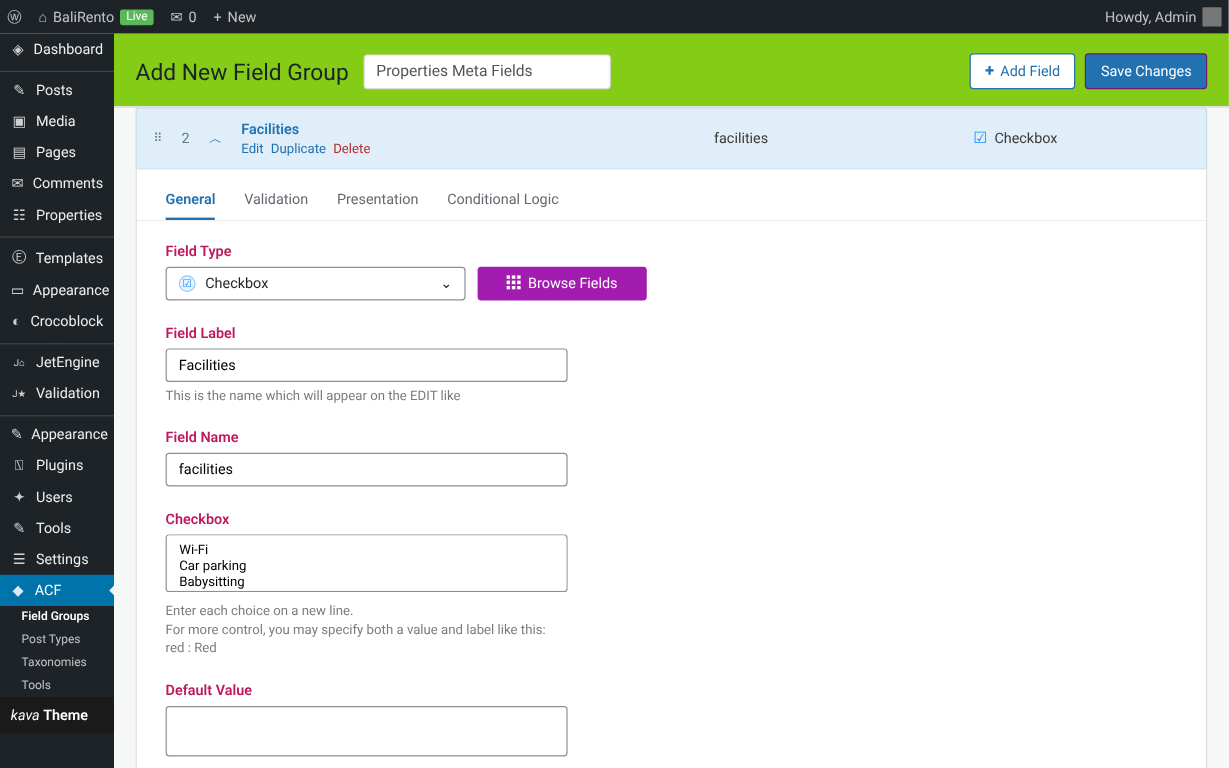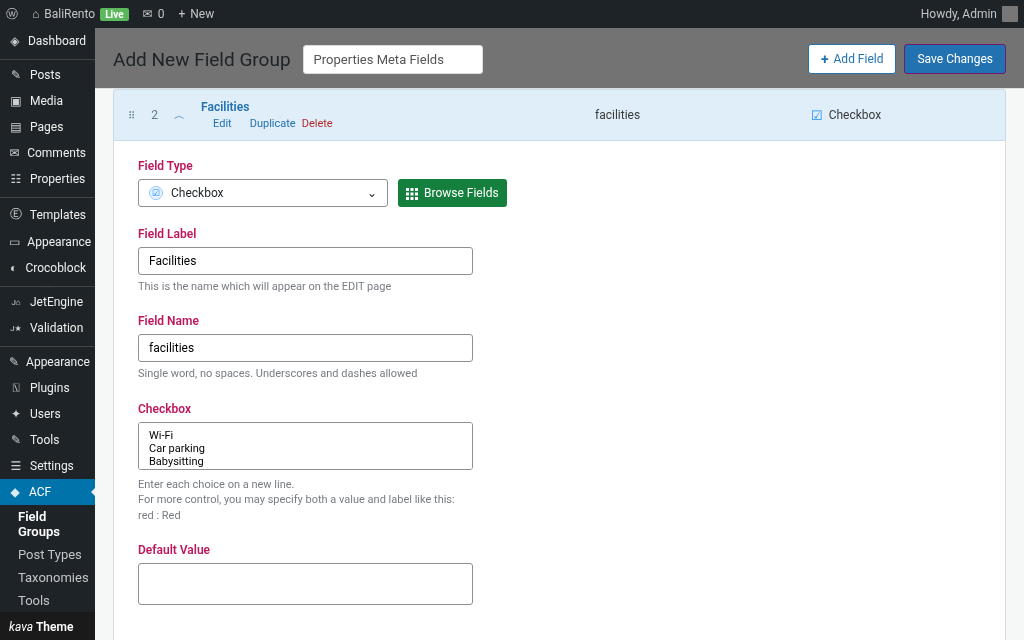--- a/index.html
+++ b/index.html
@@ -2,77 +2,77 @@
 <html><head>
   <meta charset="utf-8">
   <style>
     * { margin:0; padding:0; box-sizing:border-box; font-family:-apple-system,BlinkMacSystemFont,"Segoe UI",Roboto,sans-serif; }
     body { font-size:13px; color:#1d2327; background:#f0f0f1; width:1024px; height:640px; overflow:hidden; }
 
     
     .admin-bar { height:28px; background:#1d2327; color:#c3c4c7; display:flex; justify-content:space-between; align-items:center; padding:0 6px; font-size:12px; }
     .admin-left, .admin-right { display:flex; align-items:center; gap:14px; }
     .admin-item { display:flex; align-items:center; gap:5px; color:#c3c4c7; cursor:pointer; }
-    .live-badge { background:#5cb85c; color:#fff; padding:1px 5px; font-size:10px; border-radius:2px;font-weight:bold; }
+    .live-badge { background:#5cb85c; color:#fff; padding:1px 5px; font-size:10px; border-radius:2px; }
     .admin-avatar { width:16px; height:16px; background:#777; border-radius:1px; }
 
     
     .wrap { display:flex; height:612px; }
 
     
     .sidebar { width:95px; background:#1d2327; color:#c3c4c7; font-size:12px; overflow-y:auto; }
     .side-item { display:flex; align-items:center; gap:7px; padding:6px 9px; cursor:pointer; color:#eee; white-space:nowrap; }
     .side-item.active { background:#0073aa; color:#fff; margin-left:-1px; position:relative;}
     .side-item.active::after{ content:''; position:absolute; right:0; top:50%; transform:translateY(-50%); border:4px solid transparent; border-right-color:#f0f0f1;}
     .side-item .ico { width:14px; text-align:center; opacity:.85; font-size:12px;}
     .side-sep { height:4px; border-bottom:1px solid #444; margin:2px 0; font-size:6px; color:#555; text-align:center;}
-    .sub-item { padding:4px 9px 4px 18px; color:#c3c4c7; font-size:13px; cursor:pointer; }
+    .sub-item { padding:4px 9px 4px 18px; color:#c3c4c7; font-size:10px; cursor:pointer; }
     .sub-item.sel { color:#fff; font-weight:600;}
     .promo { background:#1a1a1a; padding:8px 9px; font-style:italic; font-size:12px; color:#fff;}
     .promo .t{ font-style:normal; font-weight:600;}
 
     
     .main { flex:1; background:#f6f7f7; overflow-y:auto; overflow-x:hidden;}
-    .page-head { display:flex; align-items:center; justify-content:space-between; padding:16px 18px 14px; background:#737373; border-bottom:1px solid #e0e0e0;}
+    .page-head { display:flex; align-items:center; justify-content:space-between; padding:16px 18px 14px; background:#84cc16; border-bottom:1px solid #e0e0e0;}
     .page-head h1 { font-size:19px; font-weight:400; color:#1d2327; margin-right:12px;}
     .title-left{display:flex; align-items:center;}
-    .title-input { padding:6px 10px; font-size:13px; border:1px solid #dcdcde; border-radius:3px; width:180px; color:#555;}
+    .title-input { padding:6px 10px; font-size:13px; border:1px solid #dcdcde; border-radius:3px; width:206px; color:#555;}
     .btn { padding:6px 12px; font-size:12px; border-radius:3px; cursor:pointer; display:inline-flex; align-items:center; gap:5px;}
     .btn-primary { background:#2271b1; color:#fff; border:1px solid #701a75;}
     .btn-outline { background:#fff; color:#2271b1; border:1px solid #2271b1;}
     .btn-outline .plus{ font-size:14px; font-weight:bold;}
 
     .field-block { margin:0 18px 18px;}
     .field-bar { background:#dfeef8; border:1px solid #c9dde9; border-radius:3px 3px 0 0; display:flex; align-items:center; padding:10px 14px; gap:16px; font-size:12px;}
     .drag { color:#607d8b; cursor:grab; font-size:10px;}
     .num { color:#607d8b;}
     .chev { color:#2271b1; font-size:11px; cursor:pointer;}
     .field-title { color:#2271b1; font-weight:600; cursor:pointer;}
     .field-actions { display:block; margin-top:2px;}
     .field-actions span{ margin-right:3px; font-size:11px;}
-    .a-edit,.a-dup{ color:#2271b1; cursor:pointer;margin-left:12px;}
+    .a-edit,.a-dup{ color:#2271b1; cursor:pointer;}
     .a-del{ color:#b32d2e; cursor:pointer;}
     .flex1{flex:1;}
     .col-type{ width:200px; text-align:left; color:#3a3a3a; font-size:12px;}
     .col-chk{ width:180px; display:flex; align-items:center; gap:6px; color:#3a3a3a; font-size:12px;}
     .chkico{ color:#1a8cff; font-size:13px;}
 
     .tabs-panel{ background:#fff; border:1px solid #dcdcde; border-top:none; }
     .tabs{ display:flex; gap:24px; padding:10px 24px 0 24px; border-bottom:1px solid #eee; font-size:12px;}
     .tab{ padding:8px 0; color:#646970; cursor:pointer;}
     .tab.active{ color:#2271b1; font-weight:600; border-bottom:2px solid #2271b1;}
     
     .form-section{ padding:18px 24px;}
     .form-label{ font-size:12px; color:#be185d; font-weight:600; margin-bottom:6px; display:block;}
     .row{ margin-bottom:20px;}
     .type-row{display:flex; gap:10px; align-items:center;}
     .select-like{ display:flex; align-items:center; justify-content:space-between; border:1px solid #8c8f94; border-radius:3px; padding:6px 10px; width:250px; background:#fff; font-size:12px; cursor:pointer;}
     .select-like .sl-left{display:flex; align-items:center; gap:8px;}
     .chk-circle{ display:inline-flex; width:14px; height:14px; border-radius:50%; background:#e7f3ff; border:1px solid #8ecbff; align-items:center; justify-content:center; color:#1a8cff; font-size:9px;}
-    .browse-btn{ background:#15803d; color:#fff; border:none; padding:7px 8px; border-radius:3px; font-size:12px; display:flex; align-items:flex-end; gap:6px; cursor:pointer;}
+    .browse-btn{ background:#a21caf; color:#fff; border:none; padding:7px 24px; border-radius:3px; font-size:12px; display:flex; align-items:flex-start; gap:6px; cursor:pointer;}
     .grid-ico{ display:inline-block; line-height:0; }
     .grid-ico svg{ width:12px; height:12px; }
     .input{ width:335px; border:1px solid #8c8f94; border-radius:3px; padding:6px 10px; font-size:12px;}
     .textarea{ width:335px; border:1px solid #8c8f94; border-radius:3px; padding:6px 10px; font-size:11px; resize:none;}
     .textarea.tall{ height:48px;}
     .textarea.short{ height:42px;}
     .hint{ font-size:11px; color:#787c82; margin-top:4px; line-height:1.4;}
   </style>
 </head>
 <body>
@@ -213,20 +213,26 @@
           </div>
         </div>
         <div class="col-type">facilities</div>
         <div class="col-chk">
           <span class="chkico">☑</span>
           <span>Checkbox</span>
         </div>
       </div>
 
       <div class="tabs-panel">
+        <div class="tabs">
+          <div class="tab active">General</div>
+          <div class="tab">Validation</div>
+          <div class="tab">Presentation</div>
+          <div class="tab">Conditional Logic</div>
+        </div>
 
         <div class="form-section">
           <div class="row">
             <label class="form-label">Field Type</label>
             <div class="type-row">
               <div class="select-like">
                 <span class="sl-left">
                     <span class="chk-circle">☑</span>
                     <span>Checkbox</span>
                   </span>
@@ -245,27 +251,26 @@
                       <rect x="9" y="9" width="3" height="3" fill="#fff"></rect>
                     </svg></span>
                 <span>Browse Fields</span>
               </button>
             </div>
           </div>
 
           <div class="row">
             <label class="form-label">Field Label</label>
             <input class="input" value="Facilities" style="">
-            <div class="hint">This is the name which will appear on the EDIT page</div>
+            <div class="hint">This is the name which will appear on the EDIT like</div>
           </div>
 
           <div class="row">
             <label class="form-label">Field Name</label>
             <input class="input" value="facilities" style="">
-            <div class="hint">Single word, no spaces. Underscores and dashes allowed</div>
           </div>
 
           <div class="row">
             <label class="form-label">Checkbox</label>
             <textarea class="textarea tall" style="">Wi-Fi
 Car parking
 Babysitting
 Catering service</textarea>
             <div class="hint">
               <span>Enter each choice on a new line.</span><br>

